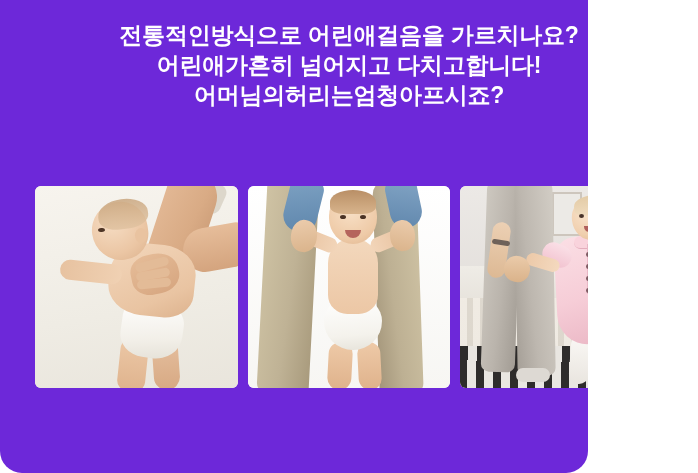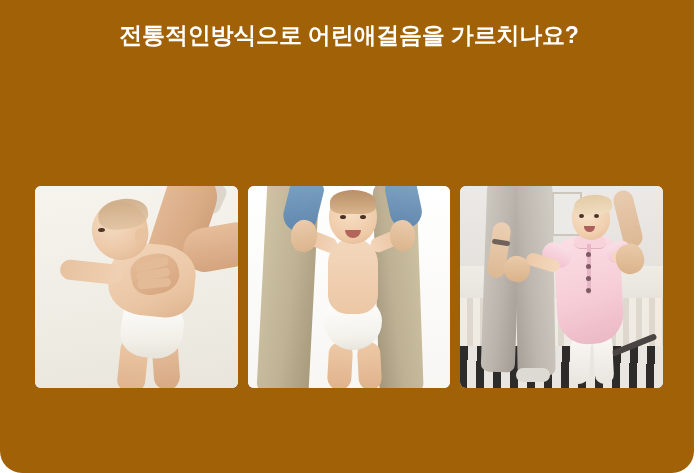--- a/index.html
+++ b/index.html
@@ -9,23 +9,23 @@
   }
   body {
     width: 698px;
     height: 473px;
     overflow: hidden;
     font-family: "Liberation Sans", sans-serif;
   }
 
   #banner {
     position: relative;
-    width: 694px;
+    width: 588px;
     height: 473px;
-    background: #a16207;
+    background: #6d28d9;
     border-bottom-left-radius: 22px;
     border-bottom-right-radius: 22px;
     overflow: hidden;
     box-sizing: border-box;
   }
 
   
   #headline {
     position: absolute;
     top: 20px;
@@ -485,20 +485,22 @@
     transform: rotate(-22deg);
   }
 </style>
 </head>
 <body>
 
 <div id="banner">
 
   <div id="headline">
     <span class="headline-line">전통적인방식으로 어린애걸음을 가르치나요?</span>
+    <span class="headline-line">어린애가흔히 넘어지고 다치고합니다!</span>
+    <span class="headline-line">어머님의허리는엄청아프시죠?</span>
   </div>
 
 
   <div id="photo-strip">
 
     <div class="photo-card">
       <div class="photo-inner">
         <div class="p1-bg"></div>
         <div class="p1-shoulderStrap"></div>
         <div class="p1-armTop"></div>

